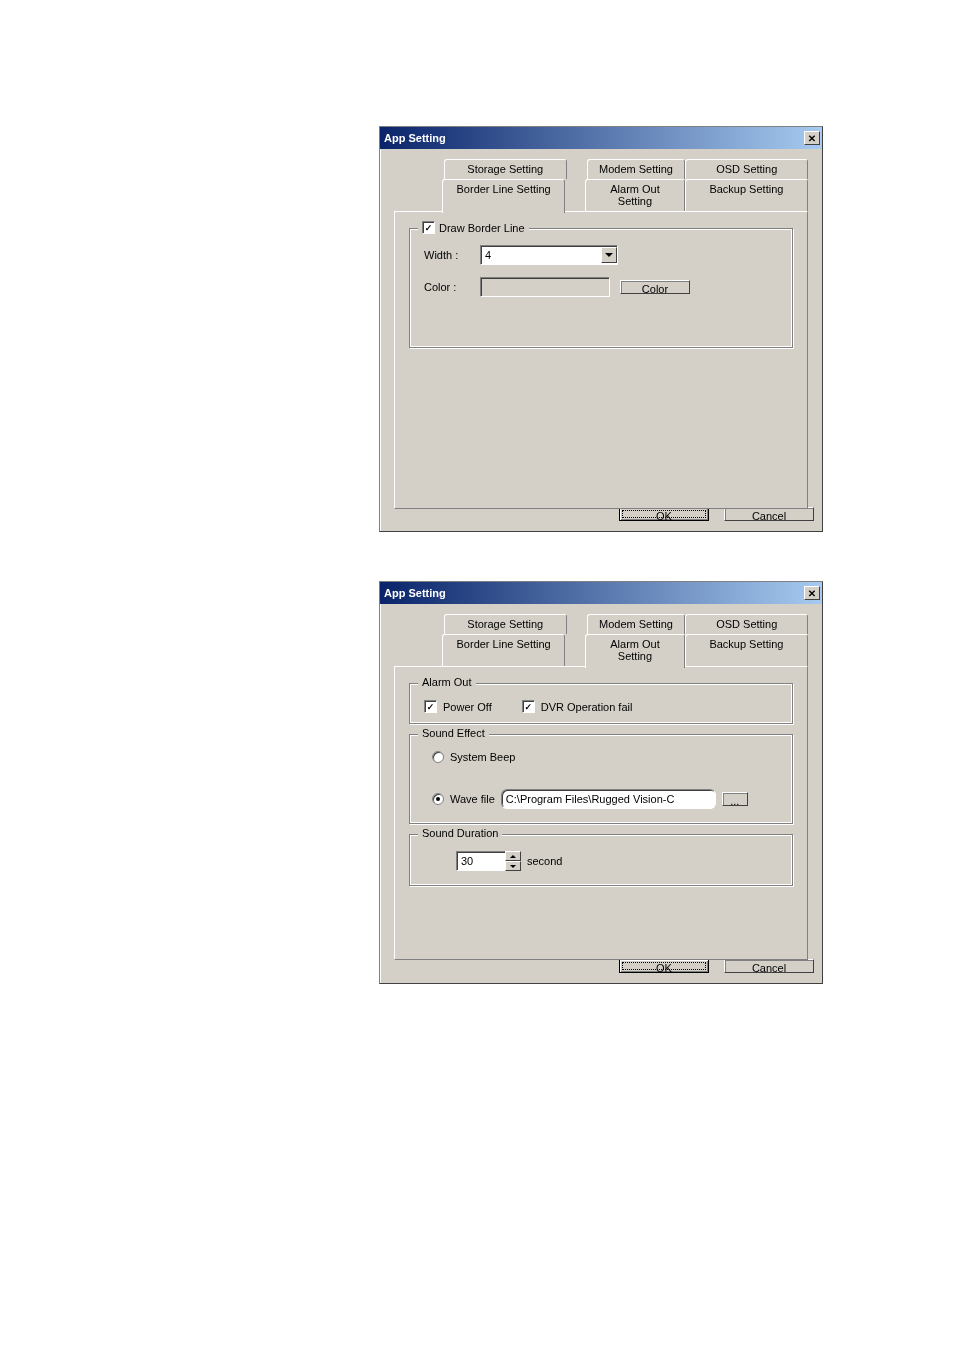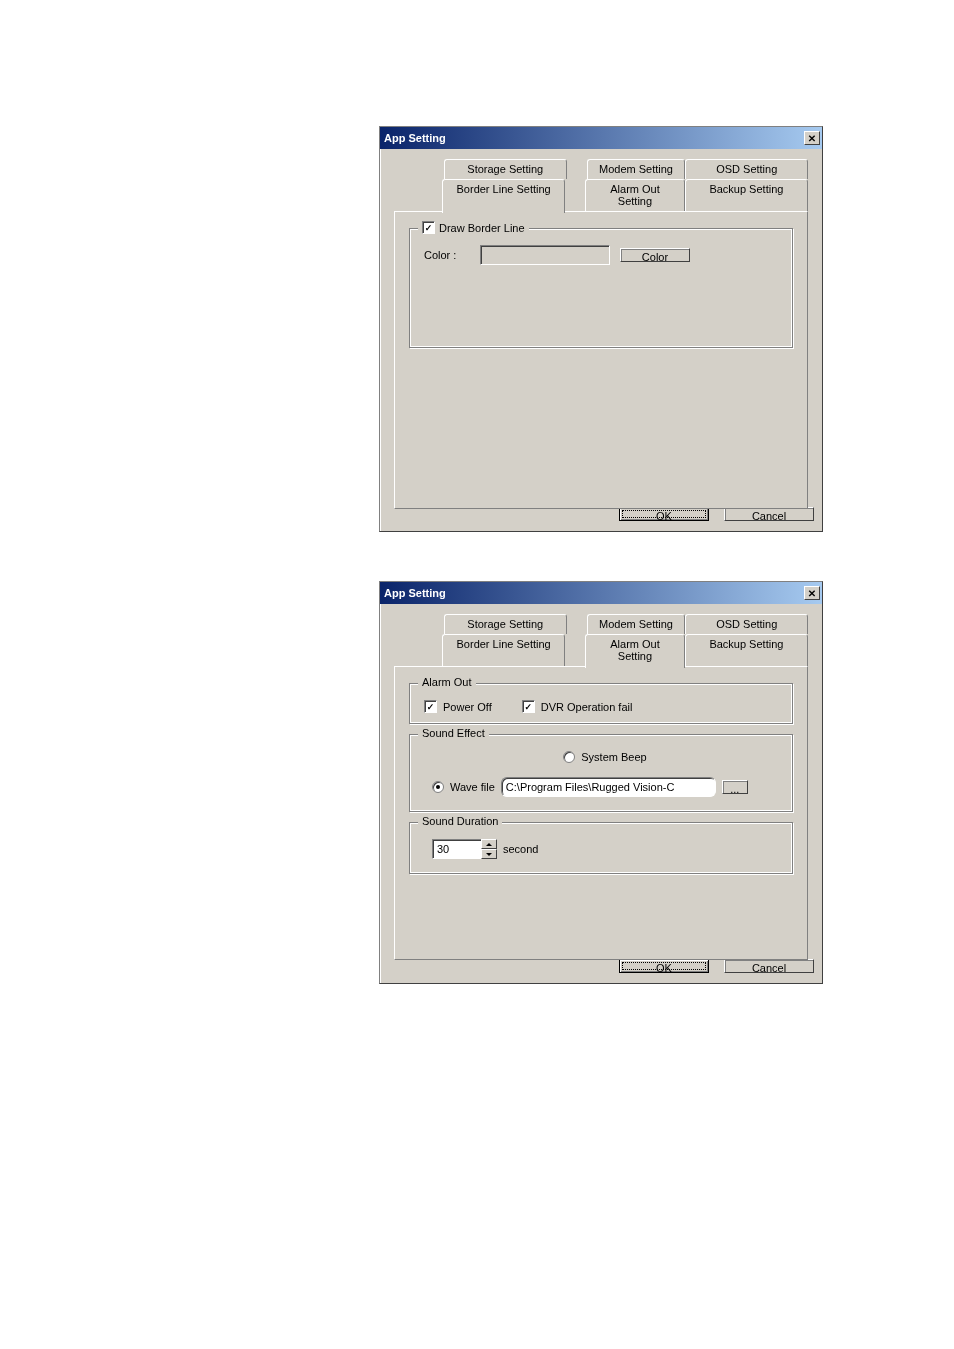--- a/index.html
+++ b/index.html
@@ -270,20 +270,21 @@
       border-bottom-color: #fff;
       box-shadow: inset 1px 1px 0 #404040;
       height: 20px;
       padding: 0 4px;
       font-size: 11px;
       outline: none;
     }
     .spinner {
       display: flex;
       align-items: flex-end;
+      margin-left: 24px;
     }
     .spinner-input {
       width: 50px;
       background: #fff;
       border: 1px solid #808080;
       border-right-color: #fff;
       border-bottom-color: #fff;
       box-shadow: inset 1px 1px 0 #404040;
       height: 20px;
       padding: 0 4px;
@@ -343,20 +344,27 @@
     <div class="tab-row row2">
       <div class="tab tab-w1 active">Border Line Setting</div>
       <div class="tab tab-w2">Alarm Out Setting</div>
       <div class="tab tab-w3">Backup Setting</div>
     </div>
     <div class="tab-panel panel-1">
       <div class="fieldset" style="height:120px;">
         <div class="fieldset-legend">
           <span class="checkbox">✓</span>
           <span>Draw Border Line</span>
+        </div>
+        <div class="form-row">
+          <span class="label">Width :</span>
+          <div class="combo">
+            <input class="combo-input" value="4" style="">
+            <div class="combo-btn"></div>
+          </div>
         </div>
         <div class="form-row">
           <span class="label">Color :</span>
           <div class="swatch"></div>
           <button class="btn" style="min-width:70px;">Color</button>
         </div>
       </div>
     </div>
     <div class="button-row">
       <button class="btn default dotted" style="min-width:90px;">OK</button>
@@ -394,21 +402,21 @@
           </div>
           <div class="inline-checkbox">
             <span class="checkbox">✓</span>
             <span>DVR Operation fail</span>
           </div>
         </div>
       </div>
 
       <div class="fieldset">
         <div class="fieldset-legend">Sound Effect</div>
-        <div class="inline-checkbox" style="margin-bottom:14px; margin-left:8px;justify-content:center;">
+        <div class="inline-checkbox" style="margin-bottom:26px; margin-left:8px;">
           <span class="radio"></span>
           <span>System Beep</span>
         </div>
         <div class="inline-checkbox" style="margin-left:8px;">
           <span class="radio checked"></span>
           <span>Wave file</span>
           <input class="text-input" style="width: 215px; border-radius: 6px;" value="C:\Program Files\Rugged Vision-C">
           <button class="btn btn-small">...</button>
         </div>
       </div>

